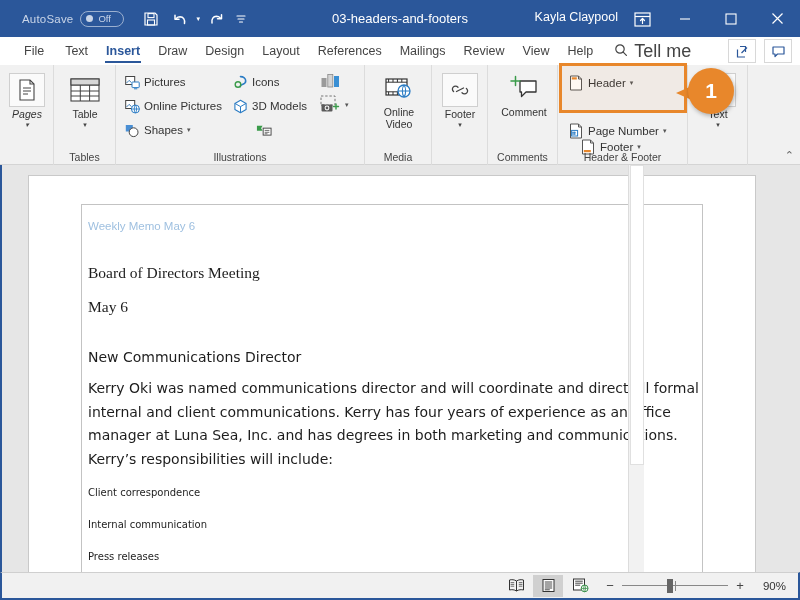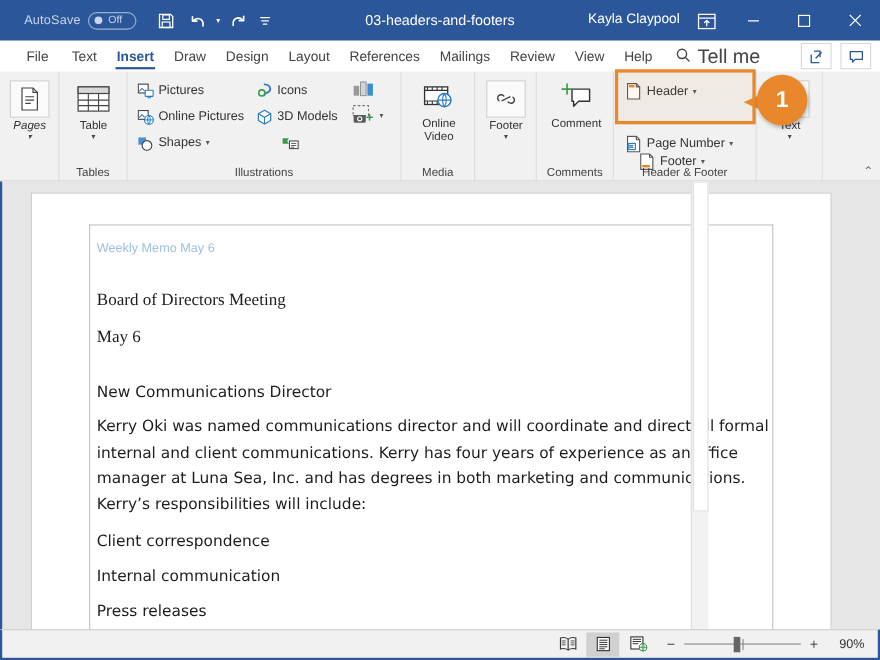--- a/index.html
+++ b/index.html
@@ -174,21 +174,21 @@
   }
   .p-head {
     font-size: 14px; color: #1d1d1d; line-height: 22px; margin-top: 27px;
     margin-bottom: 9px; font-family: "DejaVu Sans", sans-serif;
   }
   .p-body {
     font-size: 14px; color: #1d1d1d; line-height: 23.5px;
     font-family: "DejaVu Sans", sans-serif; margin-bottom: 10px;
   }
   .p-item {
-    font-size: 14px; color: #1d1d1d; line-height: 23px;
+    font-size: 10px; color: #1d1d1d; line-height: 23px;
     font-family: "DejaVu Sans", sans-serif; margin-bottom: 9px;
   }
 
   
   .vscroll {
     position: absolute; right: 0; top: 165px; width: 16px; height: 407px;
     background: #f2f2f2; border-left: 1px solid #dcdcdc;
   }
   .vthumb {
     position: absolute; left: 1px; top: 0; width: 14px; height: 300px;

